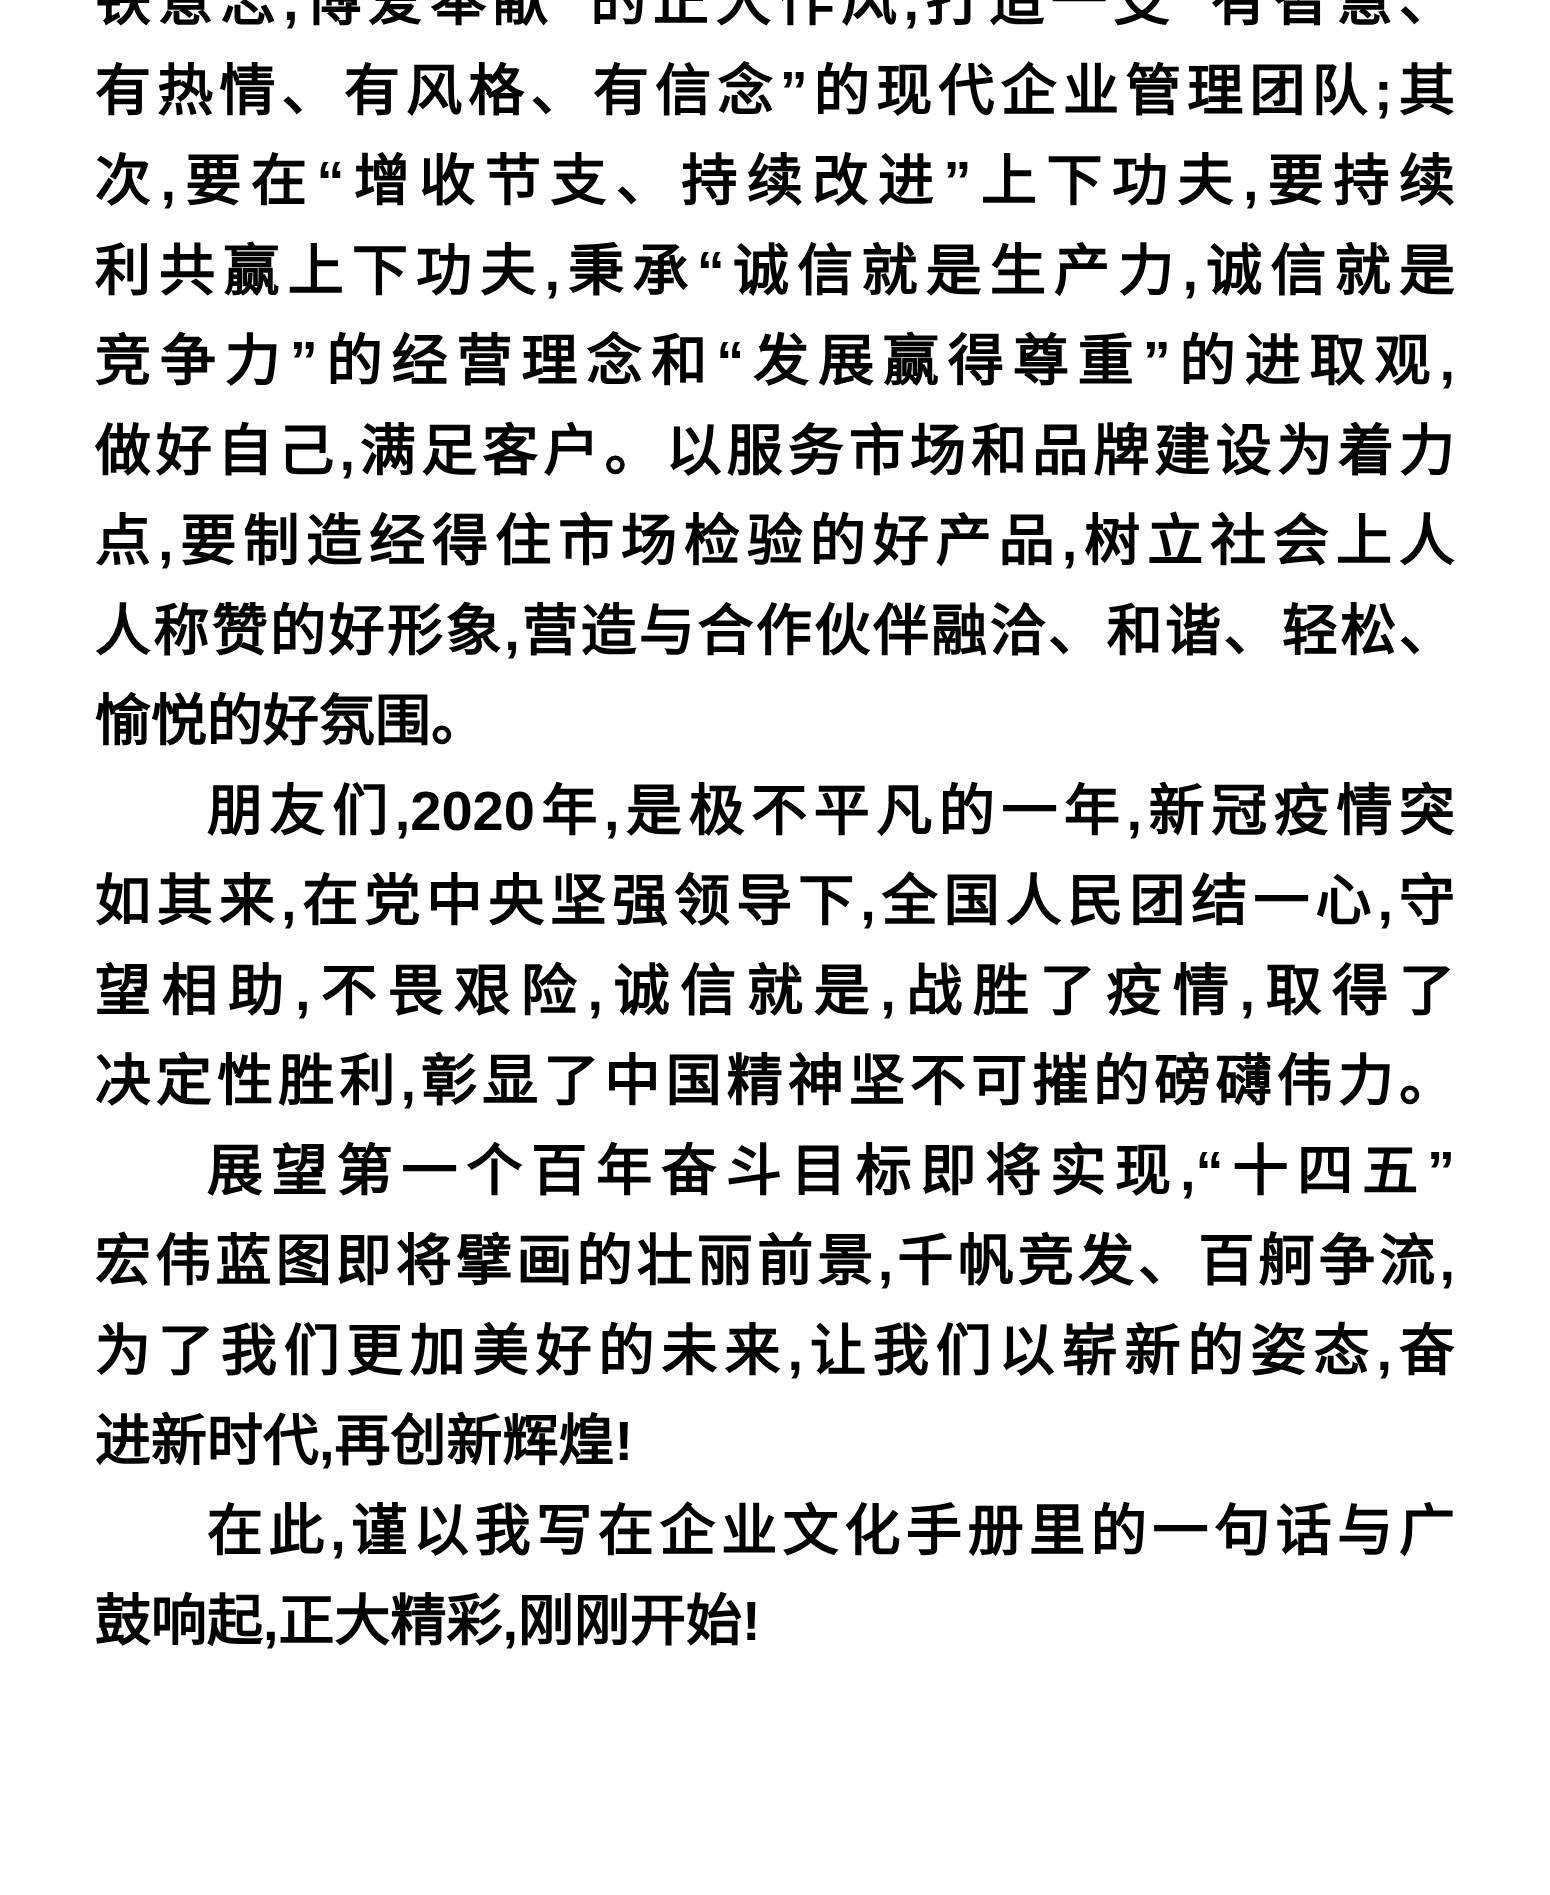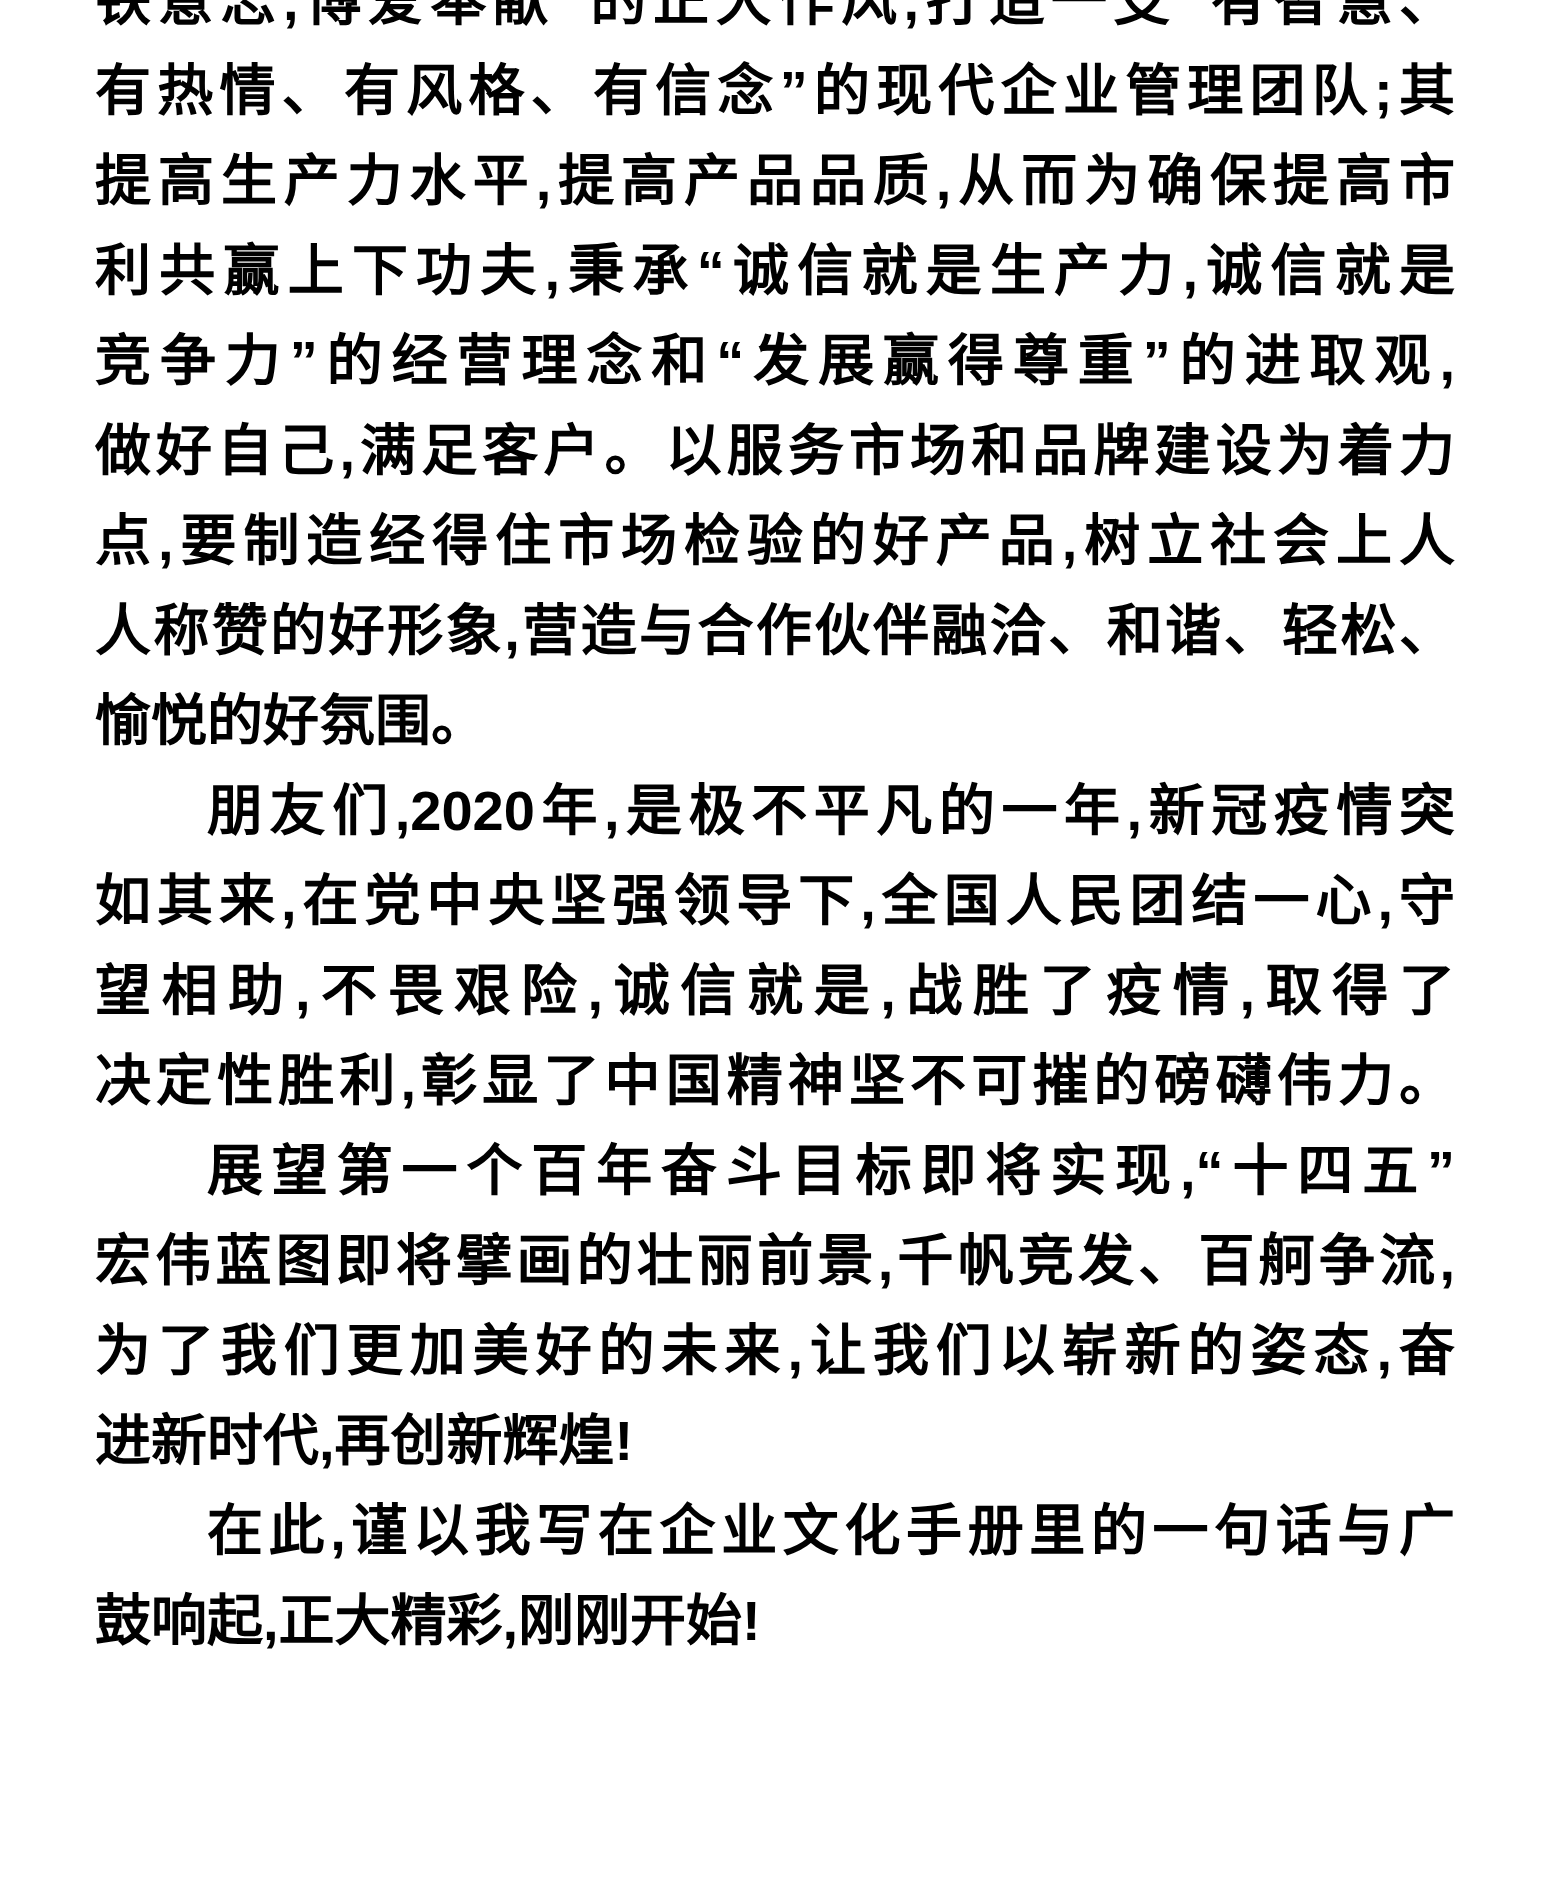--- a/index.html
+++ b/index.html
@@ -38,21 +38,21 @@
     text-align: center;
     text-align-last: left;
   }
 </style>
 </head>
 <body>
 
 <div class="page-content">
   <div class="line">铁意志,博爱奉献”的正大作风,打造一支“有智慧、</div>
   <div class="line">有热情、有风格、有信念”的现代企业管理团队;其</div>
-  <div class="line">提高生产力水平,提高产品品质,从而为确保提高市</div>
+  <div class="line">次,要在“增收节支、持续改进”上下功夫,要持续</div>
   <div class="line">利共赢上下功夫,秉承“诚信就是生产力,诚信就是</div>
   <div class="line">竞争力”的经营理念和“发展赢得尊重”的进取观,</div>
   <div class="line">做好自己,满足客户。以服务市场和品牌建设为着力</div>
   <div class="line">点,要制造经得住市场检验的好产品,树立社会上人</div>
   <div class="line">人称赞的好形象,营造与合作伙伴融洽、和谐、轻松、</div>
   <div class="line flush">愉悦的好氛围。</div>
   <div class="line indent">朋友们,2020年,是极不平凡的一年,新冠疫情突</div>
   <div class="line">如其来,在党中央坚强领导下,全国人民团结一心,守</div>
   <div class="line">望相助,不畏艰险,诚信就是,战胜了疫情,取得了</div>
   <div class="line">决定性胜利,彰显了中国精神坚不可摧的磅礴伟力。</div>

